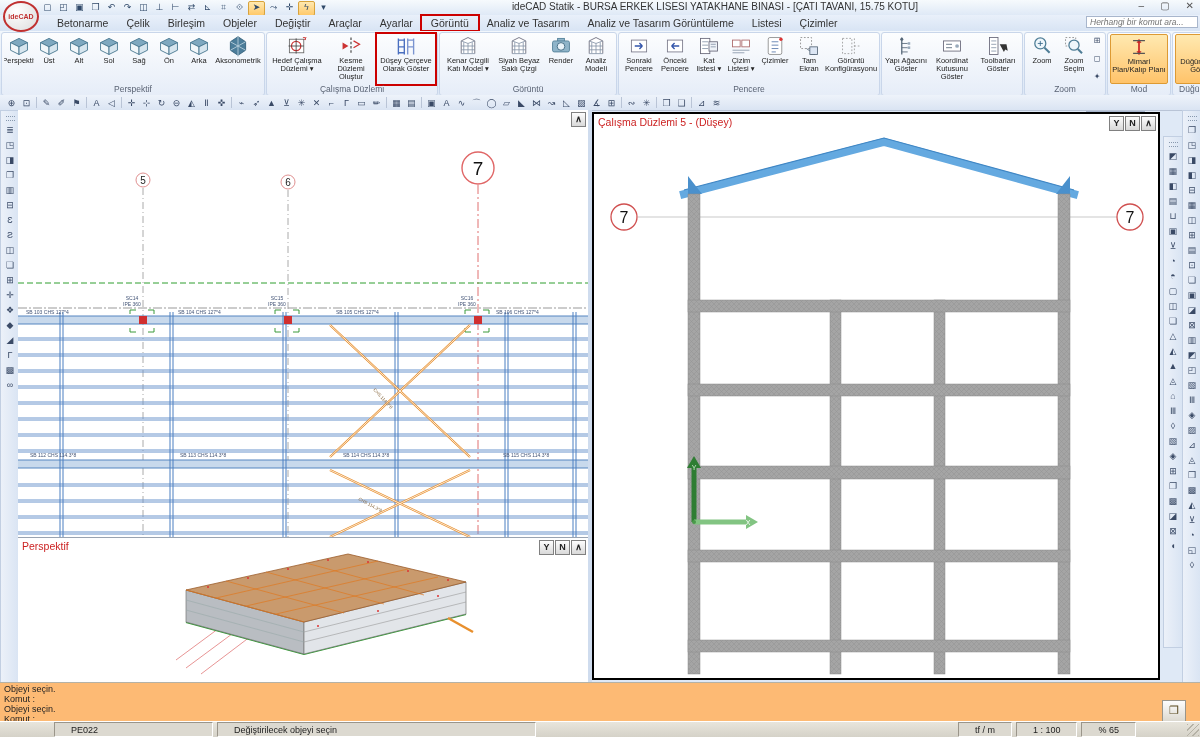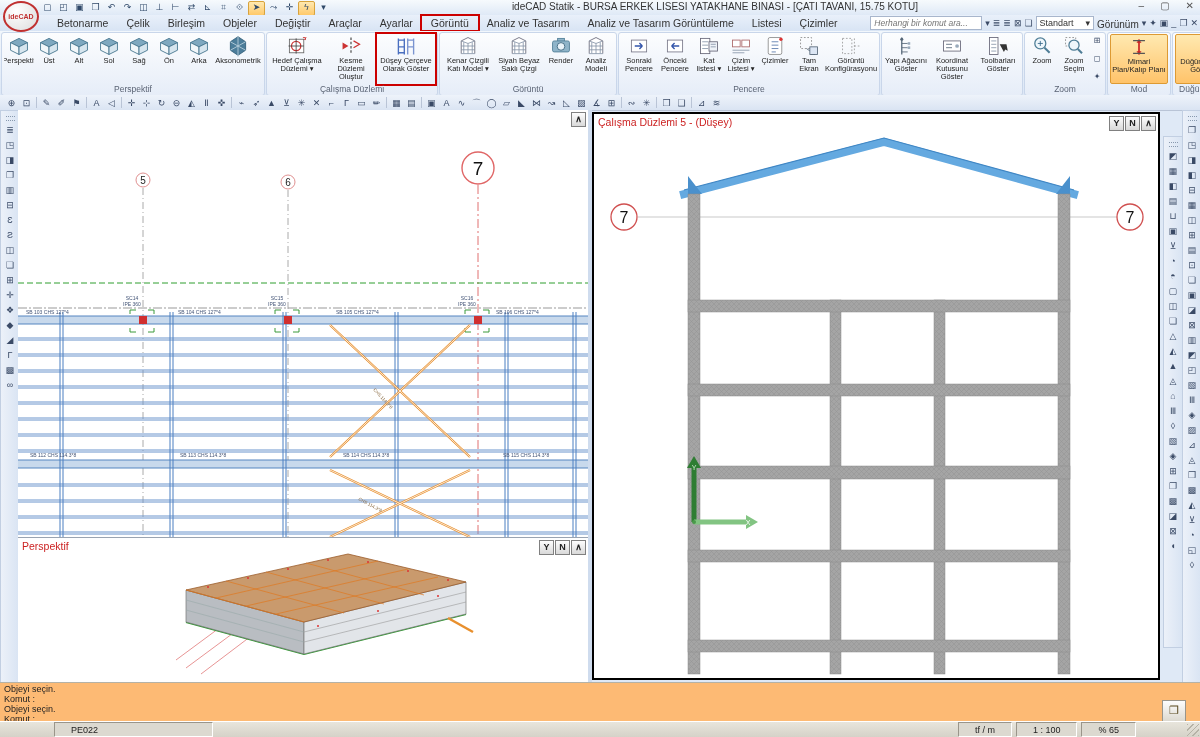--- a/index.html
+++ b/index.html
@@ -17,21 +17,21 @@
   .apptitle{position:absolute;left:330px;right:100px;top:1px;text-align:center;font-size:10px;color:#333;
     white-space:nowrap;overflow:hidden;}
   .winctl{position:absolute;right:6px;top:0;display:flex;gap:16px;font-size:10px;color:#555;}
   .winctl span{cursor:default;}
   
   .menurow{position:absolute;top:15px;left:0;right:0;height:16px;
     background:linear-gradient(#e9f0fa,#d8e4f4);display:flex;align-items:center;font-size:10.5px;color:#333;}
   .tabs{display:flex;margin-left:48px;align-items:flex-end;}
   .tab{padding:1px 9px;white-space:nowrap;}
   .tab.annotated{outline:2px solid #cc0000;}
-  .menu-right{position:absolute;right:2px;top:1px;display:flex;align-items:flex-end;gap:3px;height:14px;}
+  .menu-right{position:absolute;right:2px;top:1px;display:flex;align-items:flex-start;gap:3px;height:14px;flex-direction:column;}
   .searchbox{width:104px;height:12px;border:1px solid #a8b6cc;background:#fff;font-size:8.5px;
     font-style:italic;color:#999;padding:0 3px;font-family:"Liberation Sans",sans-serif;}
   .mini{font-size:9px;color:#3a4a66;line-height:13px;}
   .combo{display:flex;align-items:center;gap:12px;border:1px solid #a8b6cc;background:#fff;height:12px;
     font-size:9px;padding:0 3px;color:#333;}
   .combolbl{font-size:10px;color:#333;}
   
   .ribbon{position:absolute;top:31px;left:0;right:0;height:64px;
     background:linear-gradient(#f2f7fc,#dce7f6);border-bottom:1px solid #b9c9e0;display:flex;padding:1px 0 0 1px;}
   .rgroup{display:flex;flex-direction:column;background:linear-gradient(#fcfdfe,#e6edf8);
@@ -822,20 +822,21 @@
       <span class="cmdline">Objeyi seçin.</span>
       <span class="cmdline">Komut :</span>
       <span class="cmdline">Objeyi seçin.</span>
       <span class="cmdline">Komut :</span>
     </div>
   <div class="sideicon">❐</div>
 
   <div class="statusbar">
     <div style="width:54px;"></div>
     <div class="scell" style="width:125px;">PE022</div>
+    <div class="scell" style="width:285px;">Değiştirilecek objeyi seçin</div>
     <div style="flex:1"></div>
     <div class="scell">tf / m</div>
     <div class="scell">1 : 100</div>
     <div class="scell">% 65</div>
     <div style="width:60px;"></div>
     <div class="sgrip"></div>
   </div>
 
 </div>
 

